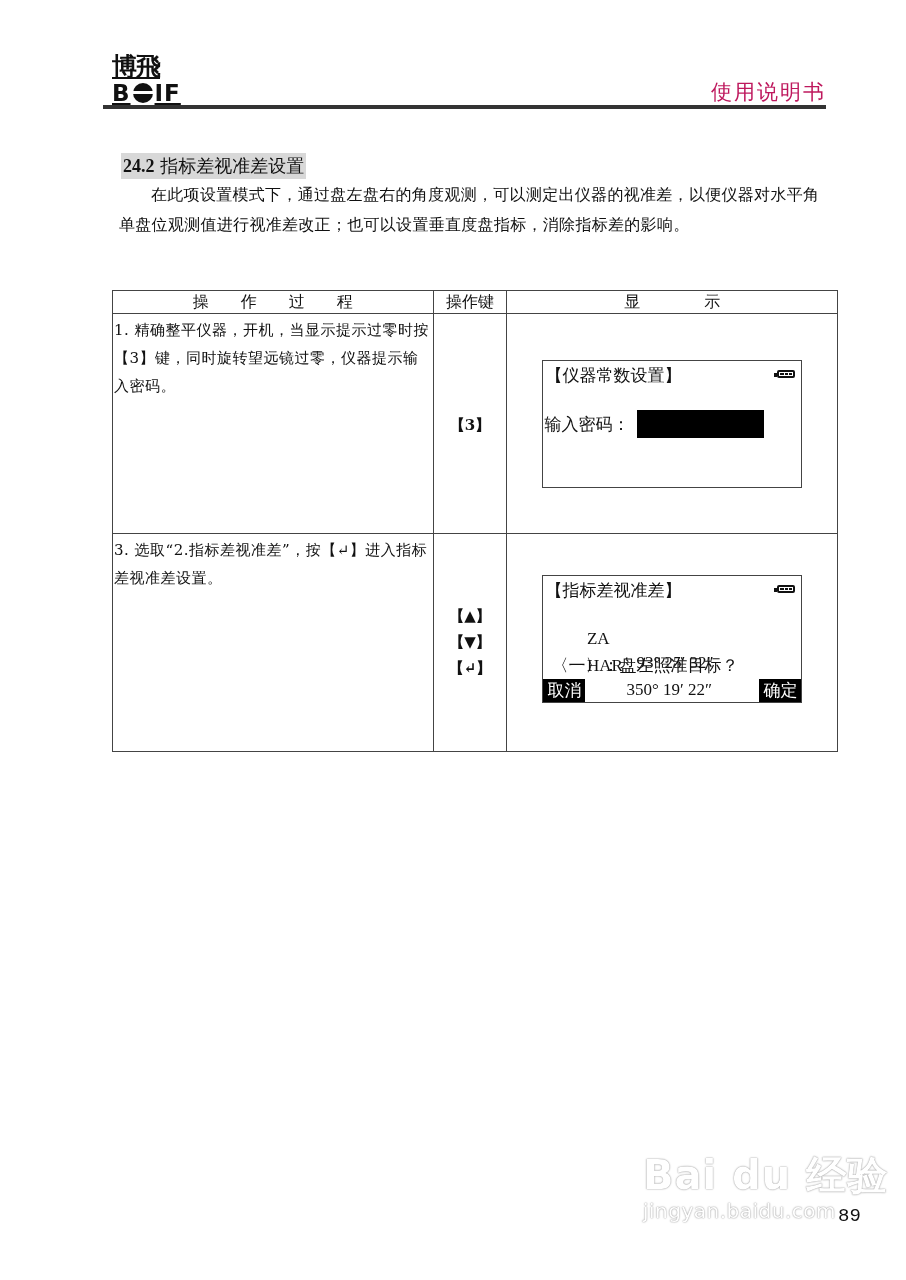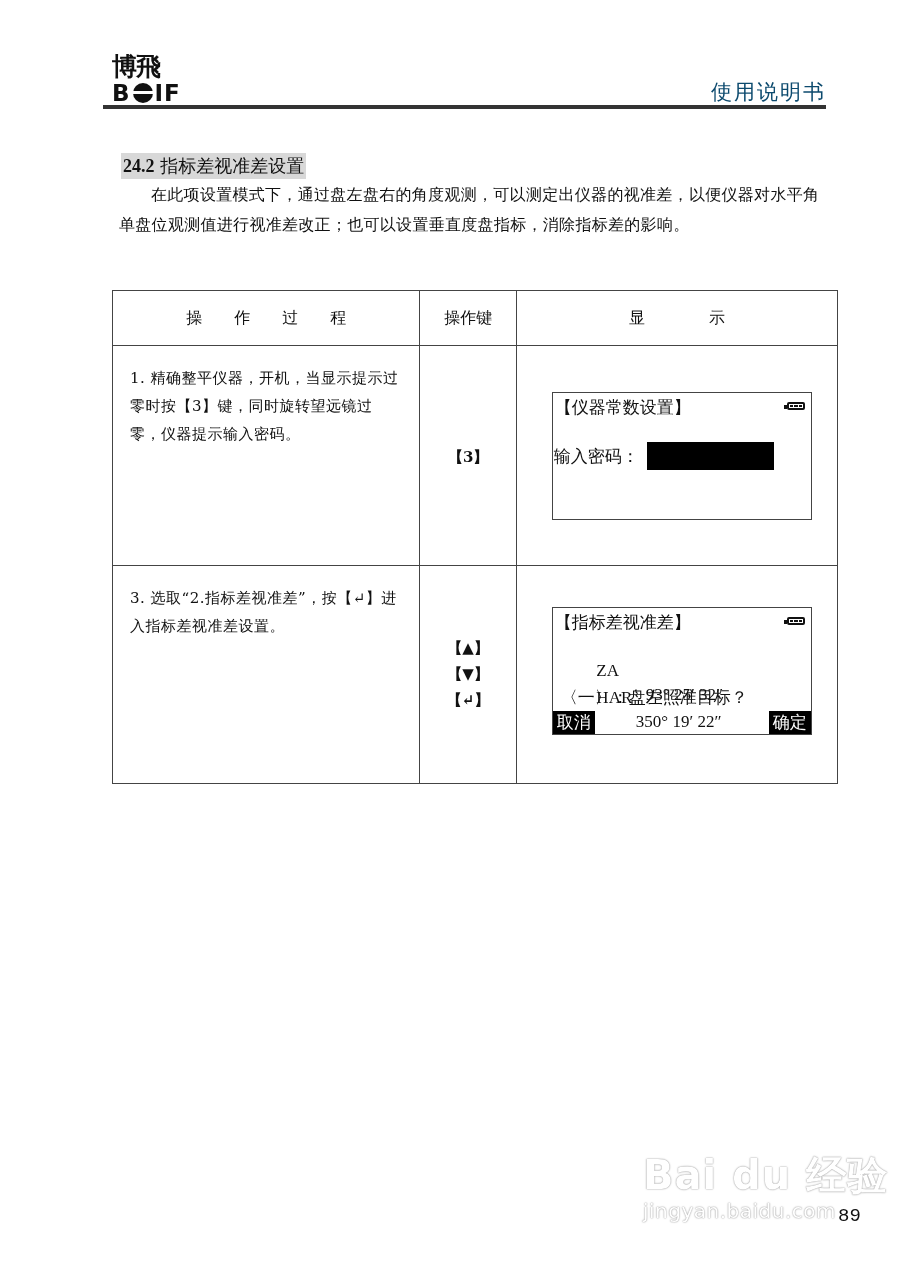--- a/index.html
+++ b/index.html
@@ -1,42 +1,42 @@
 <!DOCTYPE html>
 <html><head>
 <meta charset="utf-8">
 <style>
   html, body { margin: 0; padding: 0; background: #fff; }
   body { width: 906px; height: 1280px; position: relative; overflow: hidden;
          font-family: "DejaVu Serif", "Liberation Serif", serif; color: #111; }
 
   
-  .logo { position: absolute; left: 112px; top: 54px; width: 100px; }
+  .logo { position: absolute; left: 112px; top: 54px; width: 100px; text-decoration: underline; }
   .logo-cn { font-family: "DejaVu Sans", sans-serif; font-weight: bold; font-size: 25px;
              letter-spacing: -1px; line-height: 26px; color: #111; }
   .logo-en { display: flex; align-items: center; margin-top: 2px; height: 22px; }
   .logo-en span { font-family: "DejaVu Sans", sans-serif; font-weight: 900; font-size: 23px;
                   line-height: 22px; letter-spacing: 1px; }
   .logo-o { display: inline-block; width: 20px; height: 20px; border-radius: 50%; background: #111;
             position: relative; margin: 0 2px; }
   .logo-o::after { content: ""; position: absolute; left: 0; right: 0; top: 8px; height: 3px; background: #fff; }
   .doc-title { position: absolute; right: 80px; top: 78px; font-family: "DejaVu Sans", sans-serif;
-               font-size: 21px; letter-spacing: 2px; color: #0c4a6e; }
+               font-size: 21px; letter-spacing: 2px; color: #be185d; }
   .header-rule { position: absolute; left: 103px; width: 723px; top: 105px; height: 4px; background: #333; }
 
   
   .section-title { position: absolute; left: 121px; top: 153px; font-size: 18px; background: #d8d8d8;
                    padding: 0 2px; line-height: 26px; }
   .section-title b { font-family: "Liberation Serif", serif; font-weight: bold; }
   .intro { position: absolute; left: 119px; top: 180px; width: 714px; font-size: 16px; line-height: 30px;
            text-indent: 2em; letter-spacing: 0.3px; }
 
   
   .proc-table { position: absolute; left: 112px; top: 290px; width: 726px; border-collapse: collapse; }
-  .proc-table td, .proc-table th { border: 1.5px solid #444; padding: 16px; vertical-align: top; }
+  .proc-table td, .proc-table th { border: 1.5px solid #444; padding: 0; vertical-align: top; }
   .proc-table th { font-weight: normal; font-size: 16px; height: 22px; line-height: 22px; text-align: center; }
   .col1 { width: 320px; }
   .col2 { width: 73px; }
   .col3 { width: 330px; }
   .step-text { font-size: 15px; line-height: 28px; padding: 2px 0 0 1px; letter-spacing: 0.5px; }
   .key-cell { position: relative; }
   .keys { position: absolute; left: 0; right: 0; text-align: center; font-size: 15px; line-height: 26px; }
   .keys .k { display: block; font-weight: bold; }
   .disp-cell { position: relative; }
 

